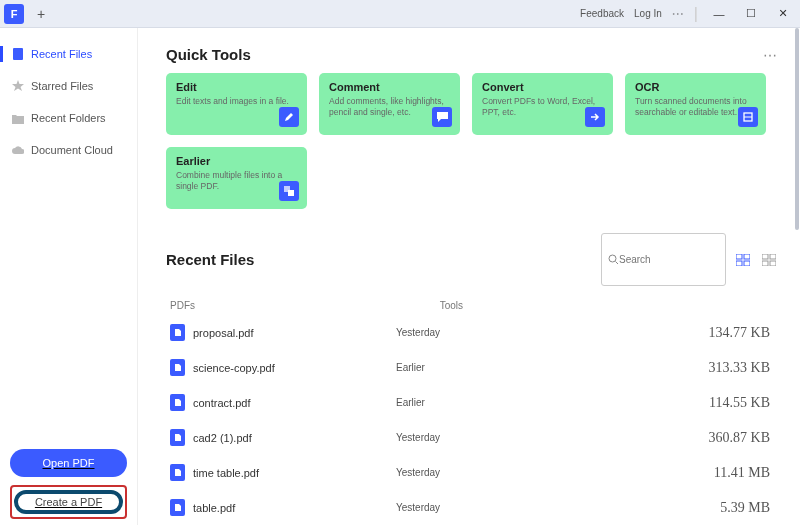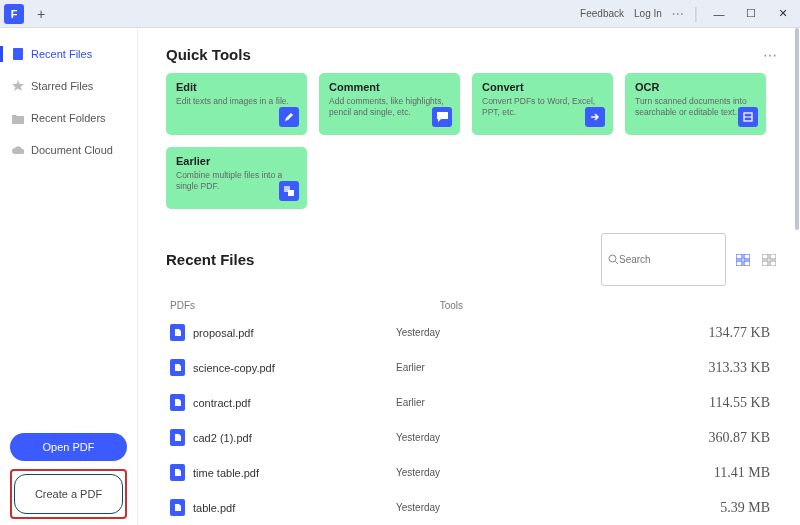--- a/index.html
+++ b/index.html
@@ -15,24 +15,24 @@
 .tb-dots { font-size: 12px; color: #555; cursor: pointer; transform: rotate(90deg); }
 .tb-wbtn { width: 22px; height: 22px; display: flex; align-items: center; justify-content: center; color: #333; cursor: pointer; font-size: 11px; }
 
 .main { display: flex; height: calc(100% - 28px); }
 
 .sidebar { width: 138px; background: #fff; position: relative; border-right: 1px solid #eee; }
 .sb-items { padding-top: 10px; }
 .sb-item { display: flex; align-items: center; gap: 7px; padding: 10px 10px 10px 12px; font-size: 11px; color: #555; cursor: pointer; position: relative; }
 .sb-item.active { color: #2b4bff; font-weight: 500; }
 .sb-item.active::before { content: ''; position: absolute; left: 0; top: 8px; bottom: 8px; width: 3px; background: #2b4bff; }
-.sb-actions { position: absolute; bottom: 6px; left: 10px; right: 10px; }
+.sb-actions { position: absolute; bottom: 6px; left: 10px; right: 10px; text-decoration: underline; }
 .btn-primary { display: flex; align-items: center; justify-content: center; width: 100%; height: 28px; border-radius: 14px; background: #3b5bff; color: #fff; font-size: 11px; font-weight: 500; border: none; cursor: pointer; margin-bottom: 8px; }
 .btn-secondary-wrap { border: 2px solid #c93030; border-radius: 4px; padding: 3px 2px; }
-.btn-secondary { display: flex; align-items: center; justify-content: center; width: 100%; height: 40px; border-radius: 12px; background: #fff; color: #444; font-size: 11px; border: 1px solid #0c4a6e; cursor: pointer; }
+.btn-secondary { display: flex; align-items: center; justify-content: center; width: 100%; height: 24px; border-radius: 12px; background: #fff; color: #444; font-size: 11px; border: 4px solid #0c4a6e; cursor: pointer; }
 
 .content { flex: 1; padding: 18px 22px 0 28px; overflow: hidden; position: relative; }
 .scrollbar { position: absolute; right: 1px; top: 0; width: 4px; height: 202px; background: #bfc4cf; border-radius: 2px; }
 .qt-head { display: flex; align-items: center; }
 .qt-title { font-size: 15px; font-weight: 700; color: #222; }
 .qt-more { margin-left: auto; color: #888; font-size: 14px; cursor: pointer; letter-spacing: 1px; }
 .qt-grid { margin-top: 10px; display: flex; gap: 12px; flex-wrap: wrap; }
 .qt-card { width: 141px; height: 62px; background: #86efac; border-radius: 5px; padding: 8px 10px; position: relative; cursor: pointer; }
 .qt-card h4 { font-size: 11px; font-weight: 600; color: #222; margin-bottom: 3px; }
 .qt-card p { font-size: 8.5px; color: #666; line-height: 1.3; }

